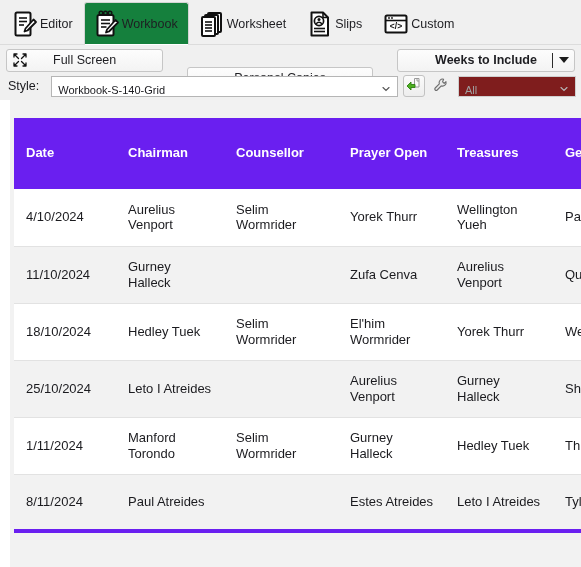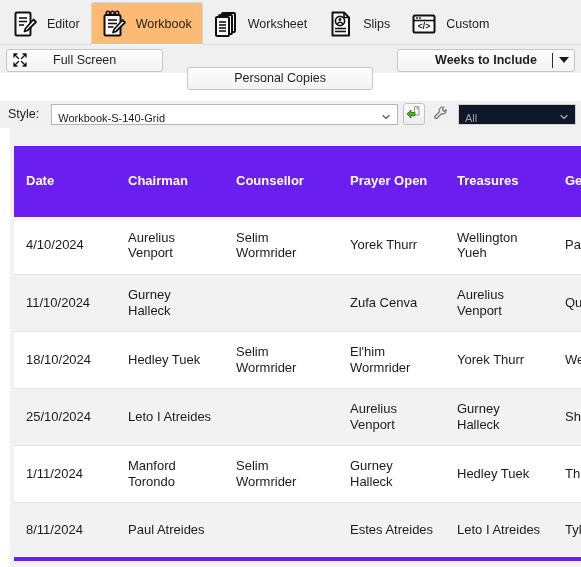--- a/index.html
+++ b/index.html
@@ -23,32 +23,32 @@
     align-items: flex-end;
     height: 45px;
     background: #f0f0f0;
     border-bottom: 1px solid #dcdcdc;
     box-sizing: border-box;
     padding-left: 2px;
   }
   .tab {
     display: flex;
     align-items: center;
-    gap: 9px;
+    gap: 2px;
     height: 42px;
     padding: 0 10px 0 9px;
     box-sizing: border-box;
     background: #f0f0f0;
     border: 1px solid transparent;
     border-bottom: none;
     cursor: default;
     position: relative;
   }
   .tab.active {
-    background: #fdba74;
+    background: #15803d;
     border-color: #d4d4d4;
     border-top-left-radius: 3px;
     border-top-right-radius: 3px;
     z-index: 3;
   }
   .tab.active::after {
     content: "";
     position: absolute;
     left: 0; right: 0; bottom: -1px;
     height: 1px;
@@ -124,21 +124,20 @@
 
   
   .stylerow {
     display: flex;
     align-items: center;
     gap: 0;
     height: 27px;
     padding: 1px 5px 2px 8px;
     box-sizing: border-box;
     background: #f0f0f0;
-    margin-top: 28px;
   }
   .style-label {
     font-size: 12.5px;
     color: #1b1b1f;
     margin-right: 12px;
     white-space: nowrap;
   }
   .combo {
     height: 21px;
     background: #ffffff;
@@ -158,21 +157,21 @@
     position: absolute;
     right: 7px;
     top: 50%;
     margin-top: -3px;
     width: 8px; height: 8px;
   }
   .combo-style { flex: 1 1 auto; min-width: 0; }
   .combo-all {
     width: 118px;
     flex: 0 0 118px;
-    background: #0f172a;
+    background: #7f1d1d;
     border-color: #cfcfcf;
     color: #a0a0a0;
     margin-left: 6px;
   }
   .icon-btn {
     width: 22px;
     height: 22px;
     margin-left: 5px;
     border-radius: 3px;
     display: flex;

